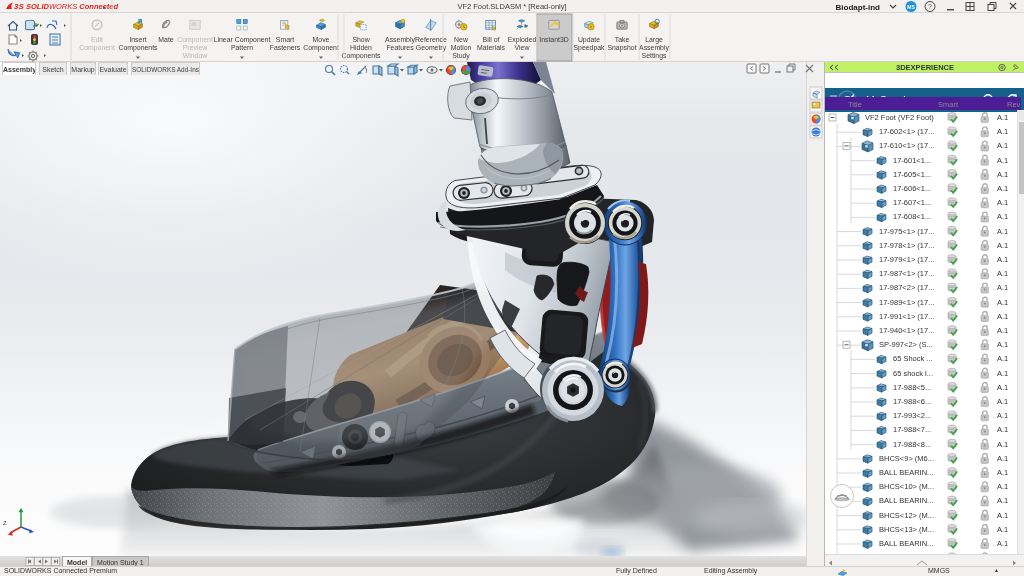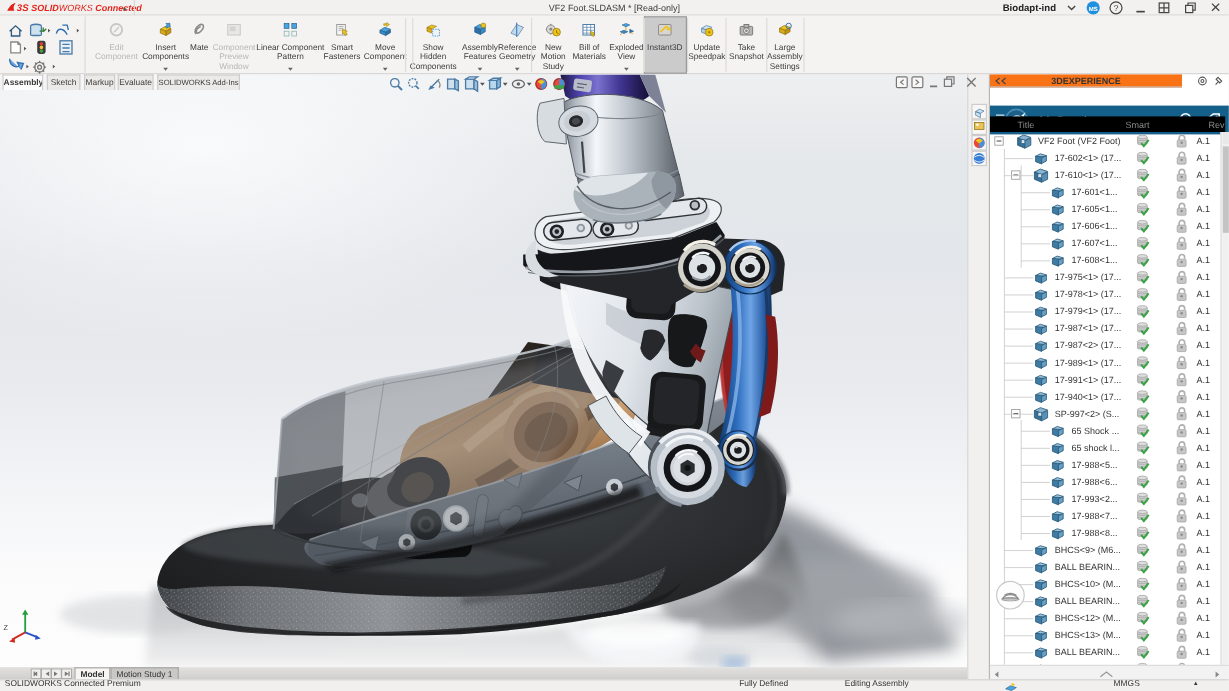--- a/index.html
+++ b/index.html
@@ -7,23 +7,23 @@
 #app { position:relative; width:1024px; height:576px; background:#f1f0ef;text-decoration:underline; }
 #titlebar { position:absolute; left:0; top:0; width:1024px; height:13px; background:#f2f1f0; border-bottom:1px solid #d9d7d5; }
 #ribbon { position:absolute; left:0; top:13px; width:1024px; height:49px; background:#f4f3f2; border-bottom:1px solid #d4d2d0;}
 #tabrow { position:absolute; left:0; top:62px; width:230px; height:13px; z-index:5; }
 .tab { position:absolute; top:0; height:13px; font-size:7px; line-height:13px; text-align:center; color:#3c3c3c; background:#eceae8; border:1px solid #cfcdcb; border-bottom:none; white-space:nowrap; overflow:hidden; }
 .tab.active { background:#fdfdfd; font-weight:bold; }
 #viewport { position:absolute; left:0; top:62px; width:806px; height:494px;
   background:linear-gradient(180deg,#eeeff0 0%,#e5e8eb 14%,#e3e6ea 32%,#e8eaee 52%,#f2f4f6 70%,#fbfbfc 84%,#fdfdfd 100%); }
 #strip { position:absolute; left:806px; top:62px; width:18px; height:504px; background:#f1f0ef; border-left:1px solid #d8d6d4; }
 #panel { position:absolute; left:824px; top:62px; width:200px; height:504px; background:#ffffff; border-left:1px solid #b9b7b5; }
-#panelhdr { position:absolute; left:0; top:0; width:160px; height:11px; background:#f97316; border-bottom:1px solid #c4c2c0; font-size:7.5px; font-weight:bold; color:#333; text-align:center; line-height:11px; }
+#panelhdr { position:absolute; left:0; top:0; width:200px; height:11px; background:#bef264; border-bottom:1px solid #c4c2c0; font-size:7.5px; font-weight:bold; color:#333; text-align:center; line-height:11px; }
 #mysession { position:absolute; left:0; top:26px; width:200px; height:24px; background:#15608a; }
-#colhdr { position:absolute; left:0; top:35px; width:196px; height:13px; background:#000000; font-size:7.5px; color:#8a8a8a; }
+#colhdr { position:absolute; left:0; top:35px; width:196px; height:13px; background:#4c1d95; font-size:7.5px; color:#8a8a8a; }
 #modeltabs { position:absolute; left:0; top:556px; width:806px; height:10px; background:linear-gradient(180deg,#e2e1e0,#cfcecd); }
 .mtab { position:absolute; top:0; height:11px; padding:0 4px; font-size:7px; line-height:11px; color:#333; background:#c9c8c7; border:1px solid #a8a7a6; border-bottom:none;}
 .mtab.active { background:#f7f6f5; font-weight:bold; }
 #statusbar { position:absolute; left:0; top:566px; width:1024px; height:10px; background:#f1f0ef; border-top:1px solid #d5d3d1; font-size:7px; color:#333; }
 #statusbar span { position:absolute; top:0px; }
 </style>
 </head>
 <body>
 <div id="app">
 

